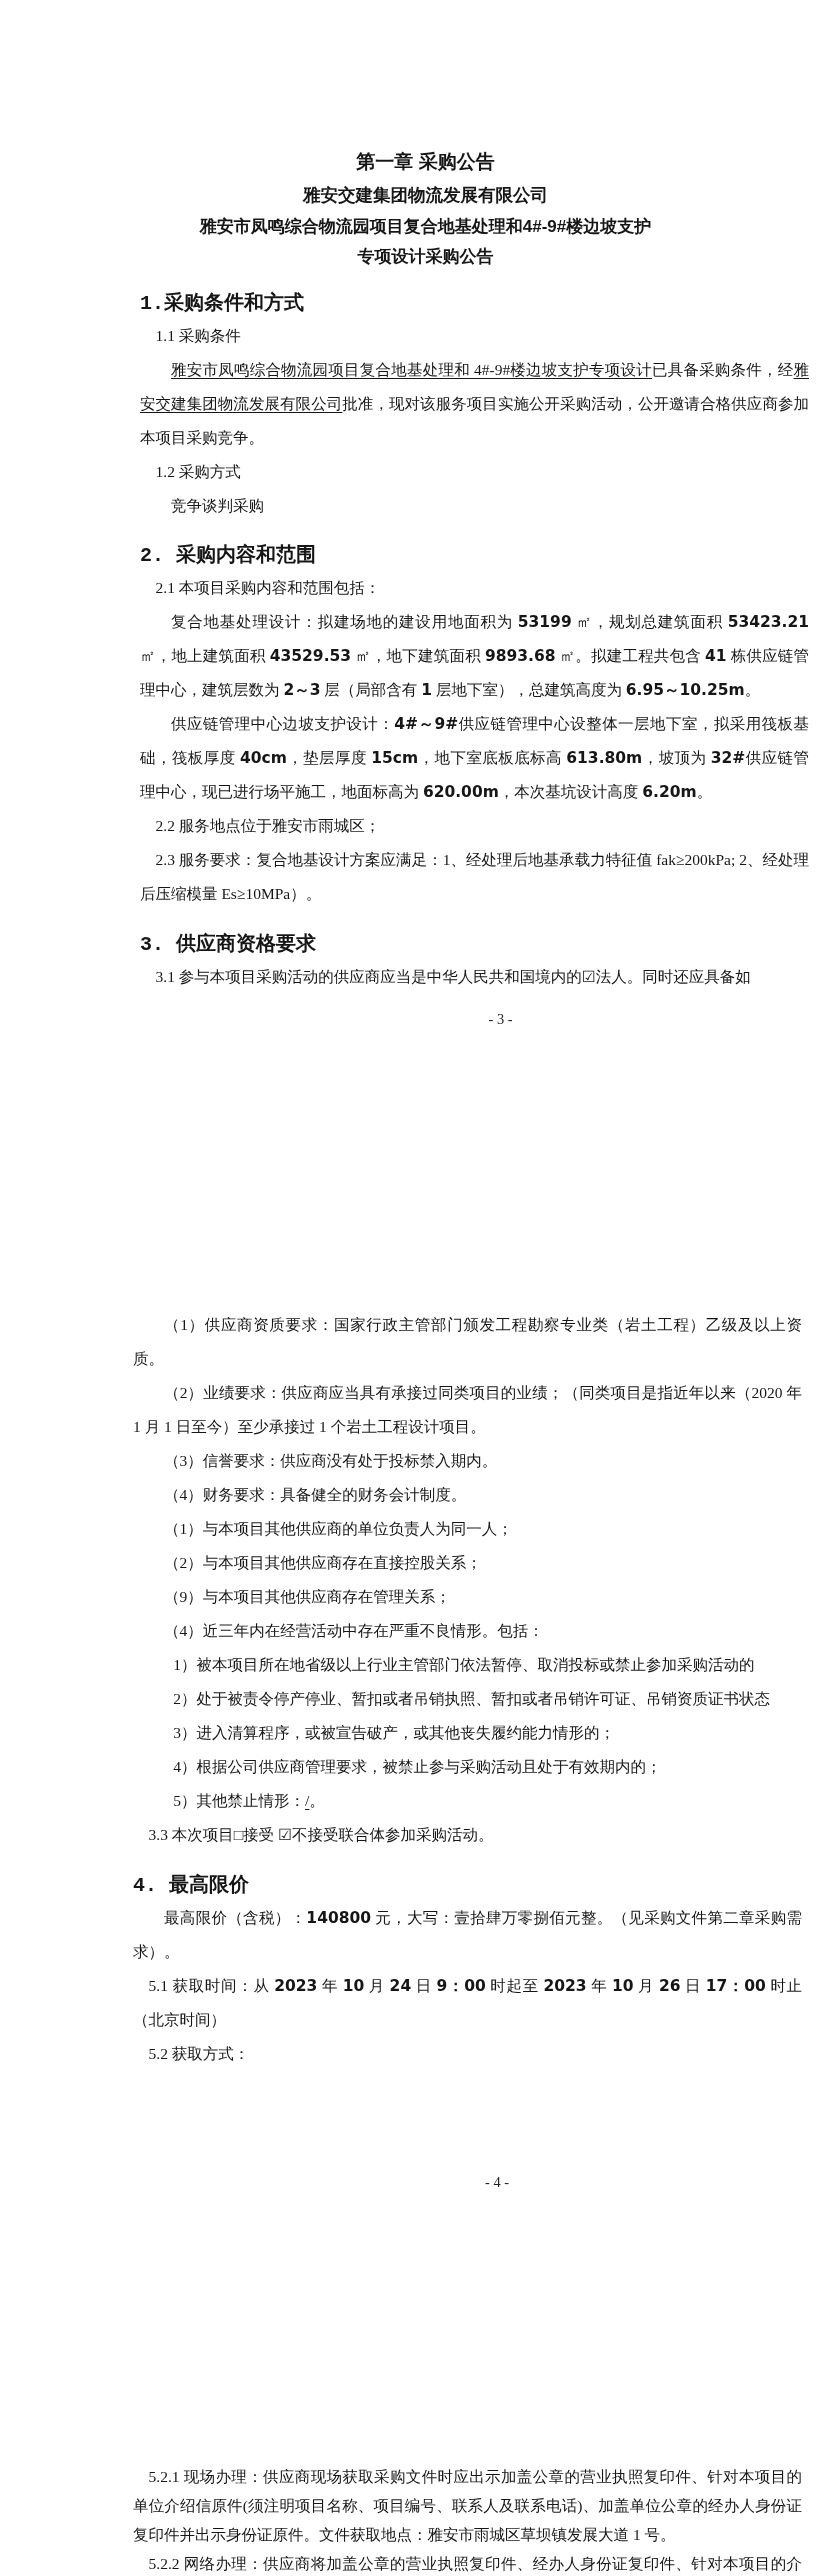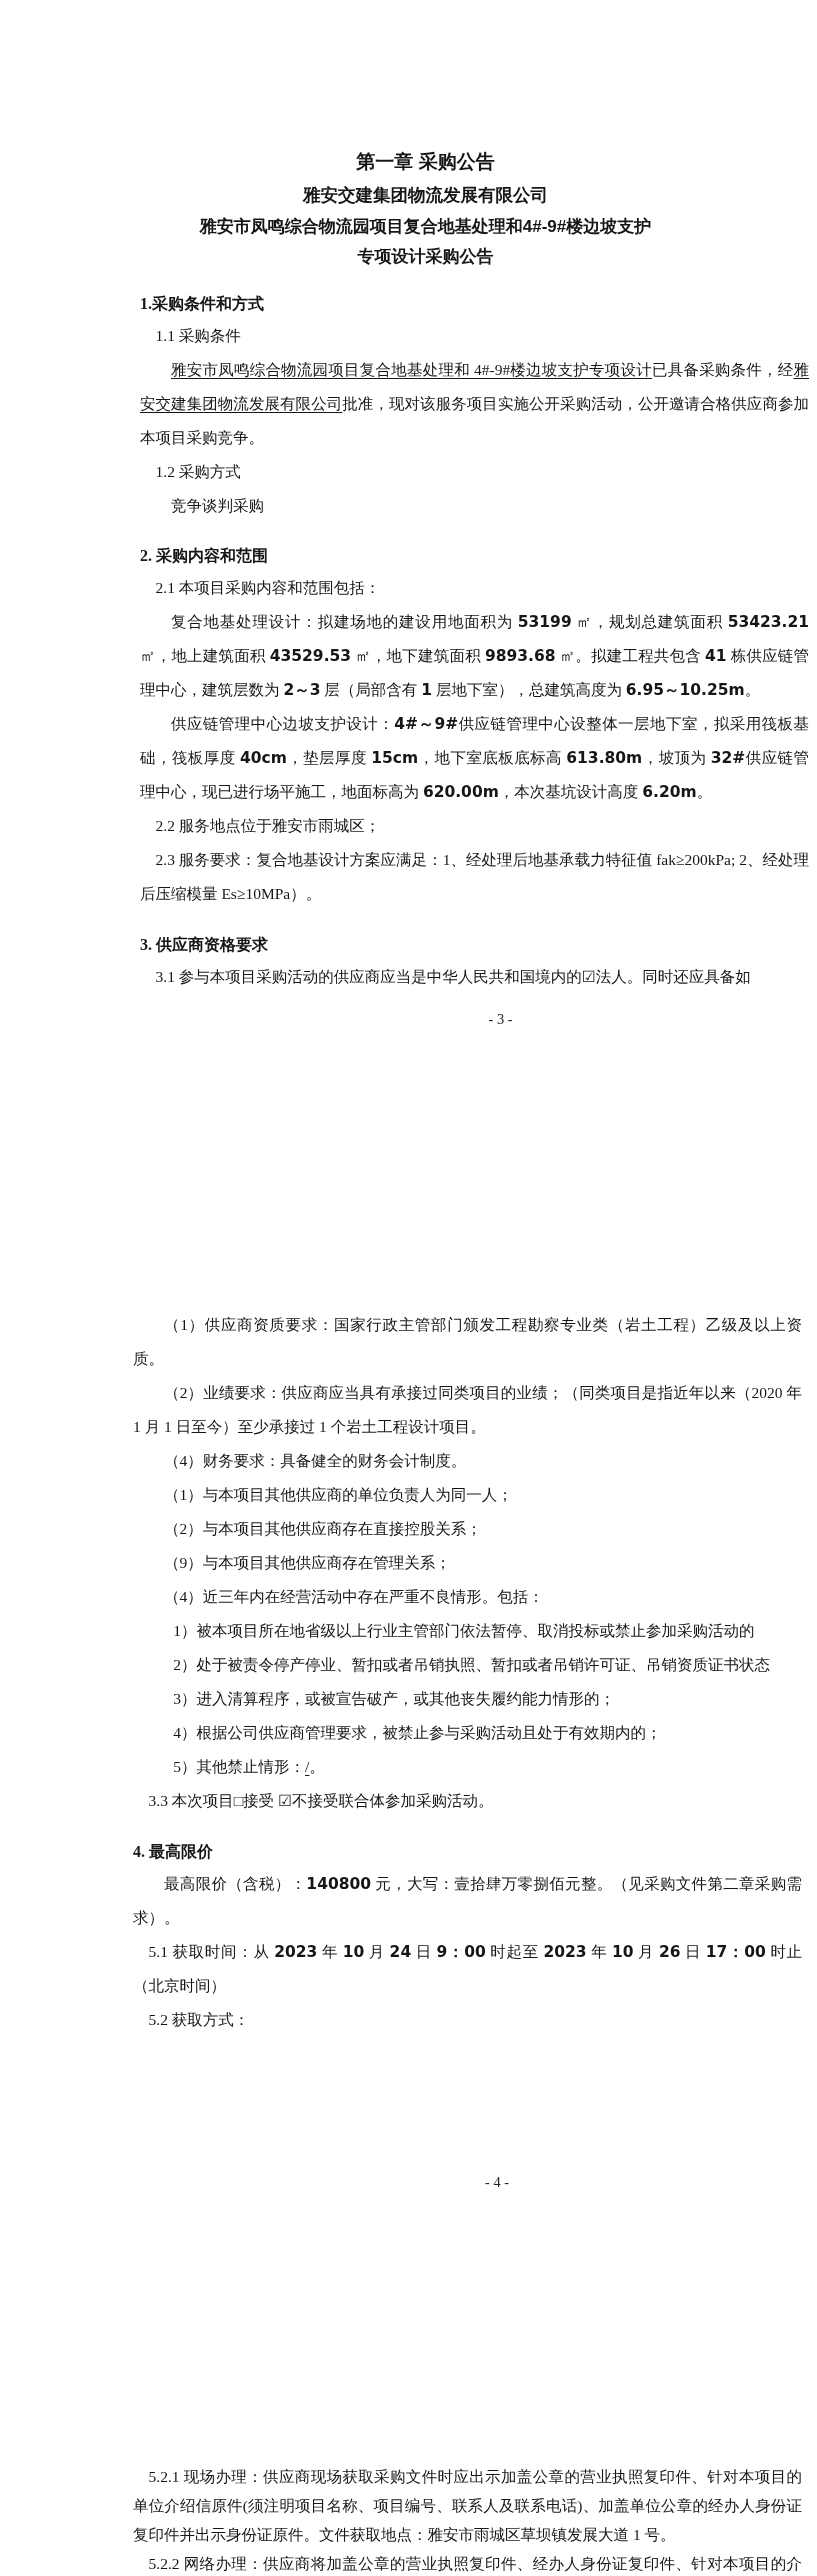--- a/index.html
+++ b/index.html
@@ -17,22 +17,22 @@
   #pg2 .blk{line-height:29px;}
 
   
   .t1,.t2,.t3,.t4{font-family:"Liberation Sans","DejaVu Sans",sans-serif;font-weight:700;
       text-align:center;margin-right:98px;text-indent:0;}
   .t1{font-size:19px;line-height:28px;}
   .t2{font-size:17.5px;line-height:26px;margin-top:6.2px;}
   .t3{font-size:17px;line-height:26px;margin-top:6.2px;}
   .t4{font-size:17px;line-height:26px;margin-top:4.1px;}
 
-  .h1{font-family:Liberation Serif, serif;font-weight:700;
-      font-size:16px;line-height:31px;margin-top:17.5px;text-indent:0;}
+  .h1{font-family:Liberation Mono, monospace;font-weight:700;
+      font-size:20px;line-height:31px;margin-top:17.5px;text-indent:0;}
 
   .num{text-indent:1em;}
   .para{text-indent:2em;}
   .ind{text-indent:2em;}
   .item{text-indent:2em;}
   .subitem{text-indent:2.6em;}
   .plain{text-indent:0;}
 
   .sg-u{text-decoration:underline;text-underline-offset:3.1px;}
   .sg-b{font-family:"DejaVu Sans","Liberation Sans",sans-serif;font-weight:700;}
@@ -65,20 +65,21 @@
       <div class="blk h1"><span>3. 供应商资格要求</span></div>
       <div class="blk num"><span>3.1 参与本项目采购活动的供应商应当是中华人民共和国境内的☑法人。同时还应具备如</span></div>
     </div>
   <div class="pfooter">- 3 -</div>
 </div>
 
 <div class="page" id="pg1">
   <div class="content">
       <div class="blk item"><span>（1）供应商资质要求：国家行政主管部门颁发工程勘察专业类（岩土工程）乙级及以上资质。</span></div>
       <div class="blk item"><span>（2）业绩要求：供应商应当具有承接过同类项目的业绩；（同类项目是指近年以来（2020 年 1 月 1 日至今）至少承接过 1 个岩土工程设计项目。</span></div>
+      <div class="blk item"><span>（3）信誉要求：供应商没有处于投标禁入期内。</span></div>
       <div class="blk item"><span>（4）财务要求：具备健全的财务会计制度。</span></div>
       <div class="blk item"><span>（1）与本项目其他供应商的单位负责人为同一人；</span></div>
       <div class="blk item"><span>（2）与本项目其他供应商存在直接控股关系；</span></div>
       <div class="blk item"><span>（9）与本项目其他供应商存在管理关系；</span></div>
       <div class="blk item"><span>（4）近三年内在经营活动中存在严重不良情形。包括：</span></div>
       <div class="blk subitem"><span>1）被本项目所在地省级以上行业主管部门依法暂停、取消投标或禁止参加采购活动的</span></div>
       <div class="blk subitem"><span>2）处于被责令停产停业、暂扣或者吊销执照、暂扣或者吊销许可证、吊销资质证书状态</span></div>
       <div class="blk subitem"><span>3）进入清算程序，或被宣告破产，或其他丧失履约能力情形的；</span></div>
       <div class="blk subitem"><span>4）根据公司供应商管理要求，被禁止参与采购活动且处于有效期内的；</span></div>
       <div class="blk subitem"><span>5）其他禁止情形：</span><span class="sg-u">/</span><span>。</span></div>

